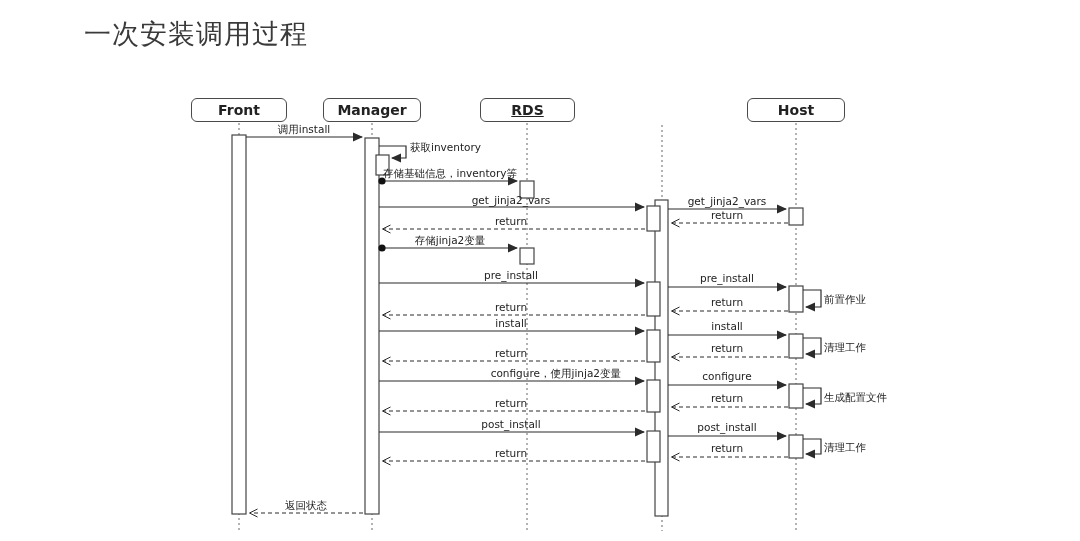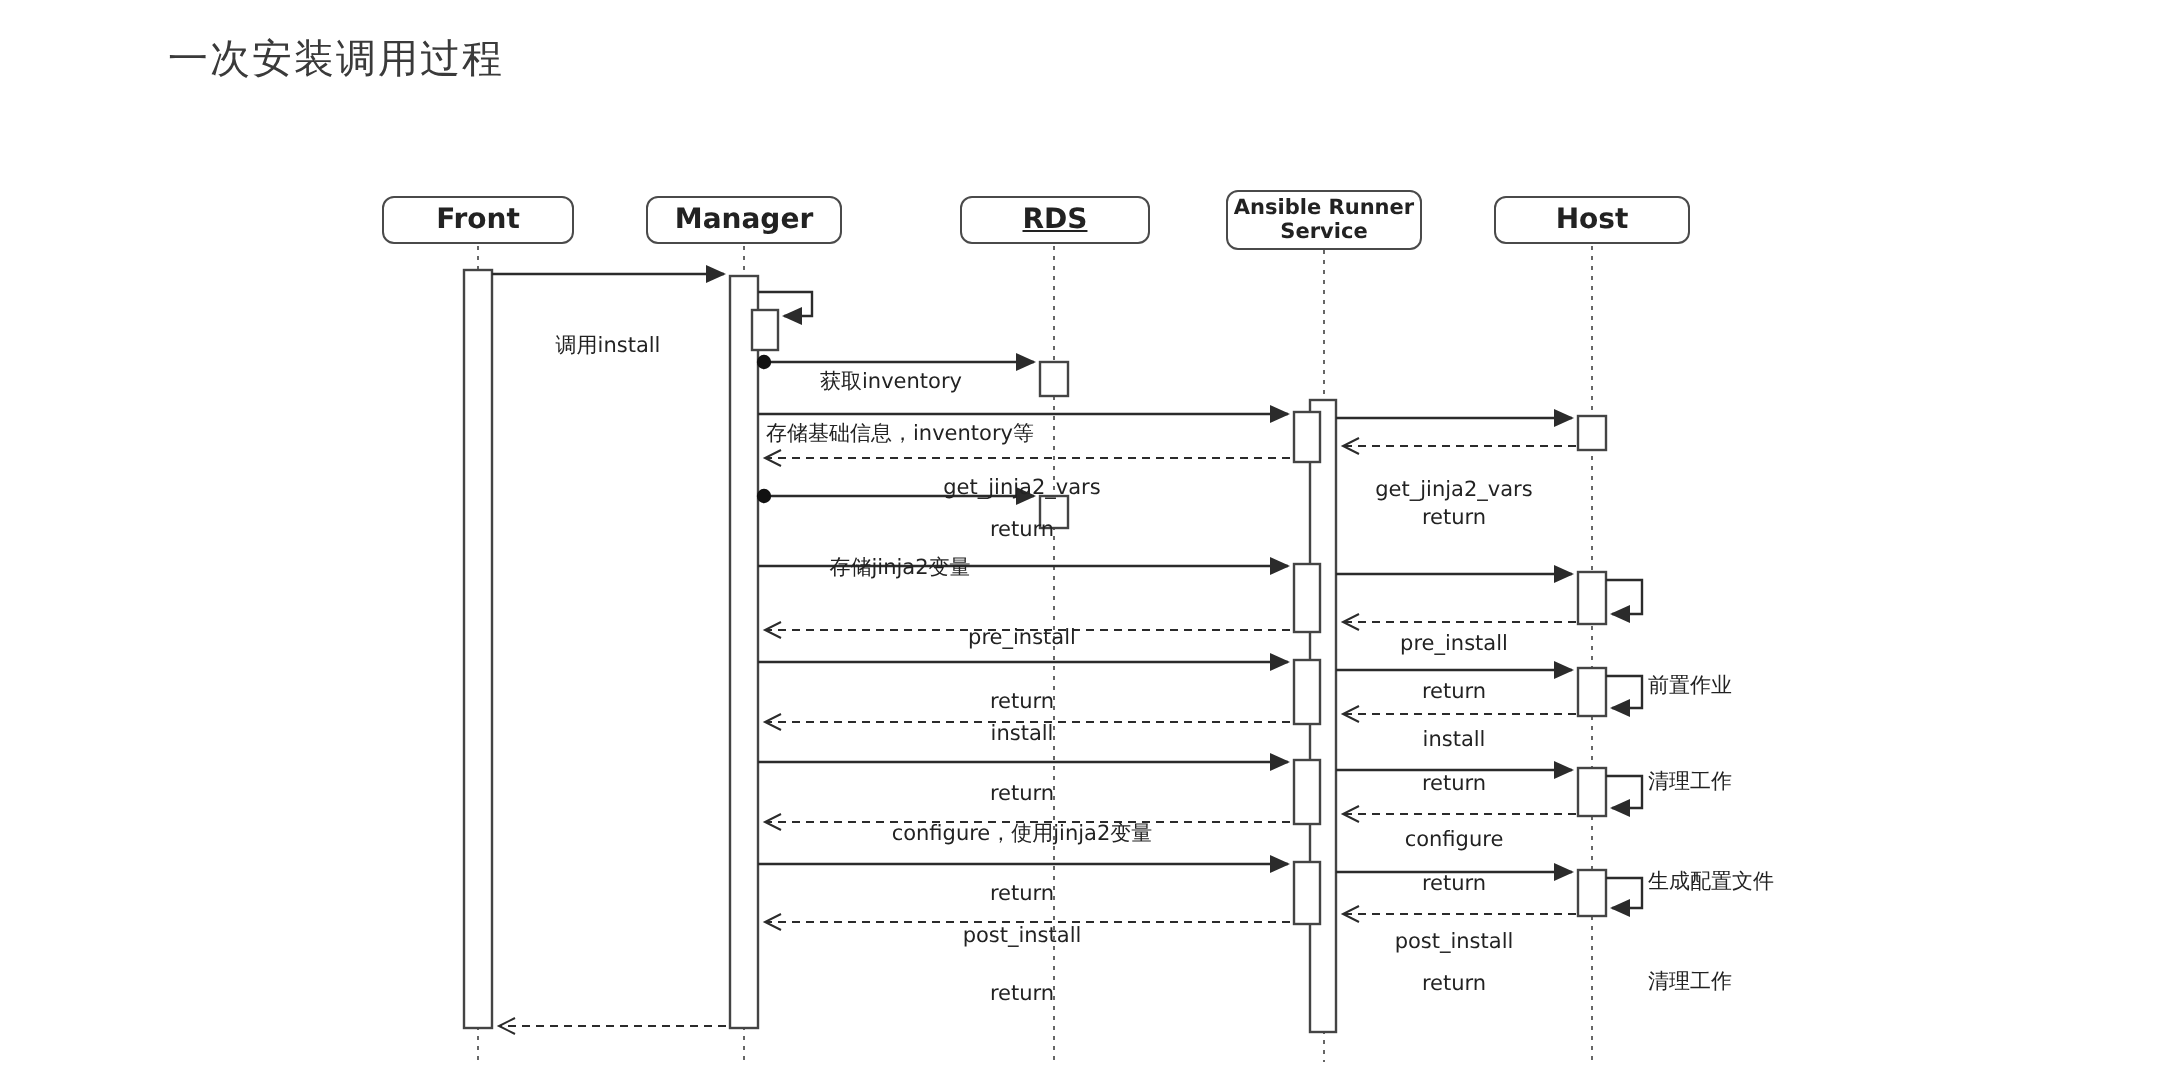--- a/index.html
+++ b/index.html
@@ -2,32 +2,32 @@
 <html><head>
 <meta charset="utf-8">
 <style>
   html,body{margin:0;padding:0;background:#fff;}
   #canvas{
     position:relative;width:1080px;height:541px;background:#ffffff;
     font-family:"DejaVu Sans","Liberation Sans",sans-serif;overflow:hidden;
   }
   #diagram-svg{position:absolute;left:0;top:0;}
   .page-title{
-    position:absolute;left:84px;top:16px;font-size:20px;color:#3a3a3a;
+    position:absolute;left:84px;top:16px;font-size:27px;color:#3a3a3a;
     letter-spacing:1px;font-weight:400;
   }
   .pbox{
     position:absolute;height:24px;border:1.6px solid #4a4a4a;border-radius:6px;
     background:#fff;display:flex;align-items:center;justify-content:center;
     font-size:14px;font-weight:600;color:#222;text-align:center;line-height:12px;
     box-sizing:border-box;z-index:2;
   }
   .mlabel{
     position:absolute;font-size:10.5px;color:#222;text-align:center;
-    white-space:nowrap;z-index:3;line-height:12px;margin-top:44px;
+    white-space:nowrap;z-index:3;line-height:12px;
   }
   .mlabel.left{text-align:right;}
 </style>
 </head>
 <body>
 
 <div id="canvas">
 
   <div class="page-title">一次安装调用过程</div>
 
@@ -112,23 +112,20 @@
 
   <div class="pbox" style="left:191px;top:98px;width:96px;">
       <span>Front</span>
     </div>
   <div class="pbox" style="left:323px;top:98px;width:98px;">
       <span>Manager</span>
     </div>
   <div class="pbox" style="left:480px;top:98px;width:95px;text-decoration:underline;">
       <span>RDS</span>
     </div>
-  <div class="pbox" style="left:613px;top:95px;width:98px;height:30px;font-size:10.5px;">
-      <span>Ansible Runner Service</span>
-    </div>
   <div class="pbox" style="left:747px;top:98px;width:98px;align-items:center;">
       <span>Host</span>
     </div>
 
   <div class="mlabel" style="left:244px;top:123px;width:120px;">调用install</div>
   <div class="mlabel left" style="left:410px;top:141px;">获取inventory</div>
   <div class="mlabel" style="left:360px;top:167px;width:180px;">存储基础信息，inventory等</div>
   <div class="mlabel" style="left:431px;top:194px;width:160px;">get_jinja2_vars</div>
   <div class="mlabel" style="left:657px;top:195px;width:140px;">get_jinja2_vars</div>
   <div class="mlabel" style="left:677px;top:209px;width:100px;">return</div>
@@ -137,21 +134,21 @@
   <div class="mlabel" style="left:441px;top:269px;width:140px;">pre_install</div>
   <div class="mlabel" style="left:657px;top:272px;width:140px;">pre_install</div>
   <div class="mlabel left" style="left:824px;top:293px;">前置作业</div>
   <div class="mlabel" style="left:677px;top:296px;width:100px;">return</div>
   <div class="mlabel" style="left:461px;top:301px;width:100px;">return</div>
   <div class="mlabel" style="left:461px;top:317px;width:100px;">install</div>
   <div class="mlabel" style="left:677px;top:320px;width:100px;">install</div>
   <div class="mlabel left" style="left:824px;top:341px;">清理工作</div>
   <div class="mlabel" style="left:677px;top:342px;width:100px;">return</div>
   <div class="mlabel" style="left:461px;top:347px;width:100px;">return</div>
-  <div class="mlabel" style="left:401px;top:367px;width:220px;">configure，使用jinja2变量</div>
+  <div class="mlabel" style="left:401px;top:367px;width:220px;text-align:right;">configure，使用jinja2变量</div>
   <div class="mlabel" style="left:677px;top:370px;width:100px;">configure</div>
   <div class="mlabel left" style="left:824px;top:391px;">生成配置文件</div>
   <div class="mlabel" style="left:677px;top:392px;width:100px;">return</div>
   <div class="mlabel" style="left:461px;top:397px;width:100px;">return</div>
   <div class="mlabel" style="left:451px;top:418px;width:120px;">post_install</div>
   <div class="mlabel" style="left:667px;top:421px;width:120px;">post_install</div>
   <div class="mlabel left" style="left:824px;top:441px;">清理工作</div>
   <div class="mlabel" style="left:677px;top:442px;width:100px;">return</div>
   <div class="mlabel" style="left:461px;top:447px;width:100px;">return</div>
   <div class="mlabel" style="left:246px;top:499px;width:120px;">返回状态</div>

